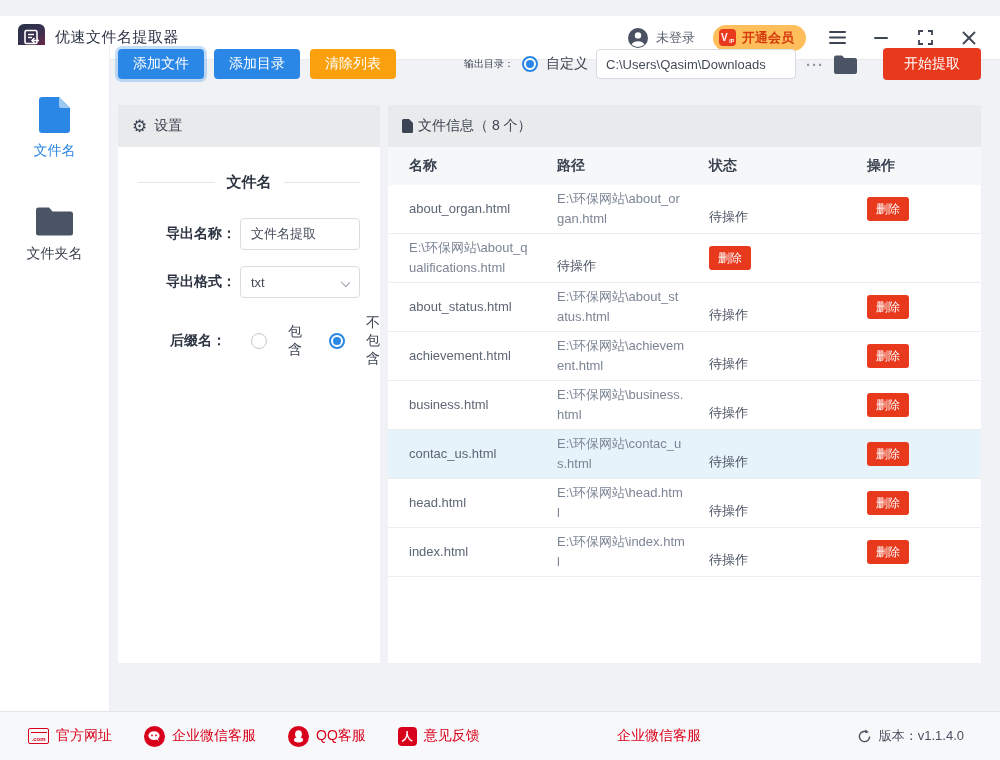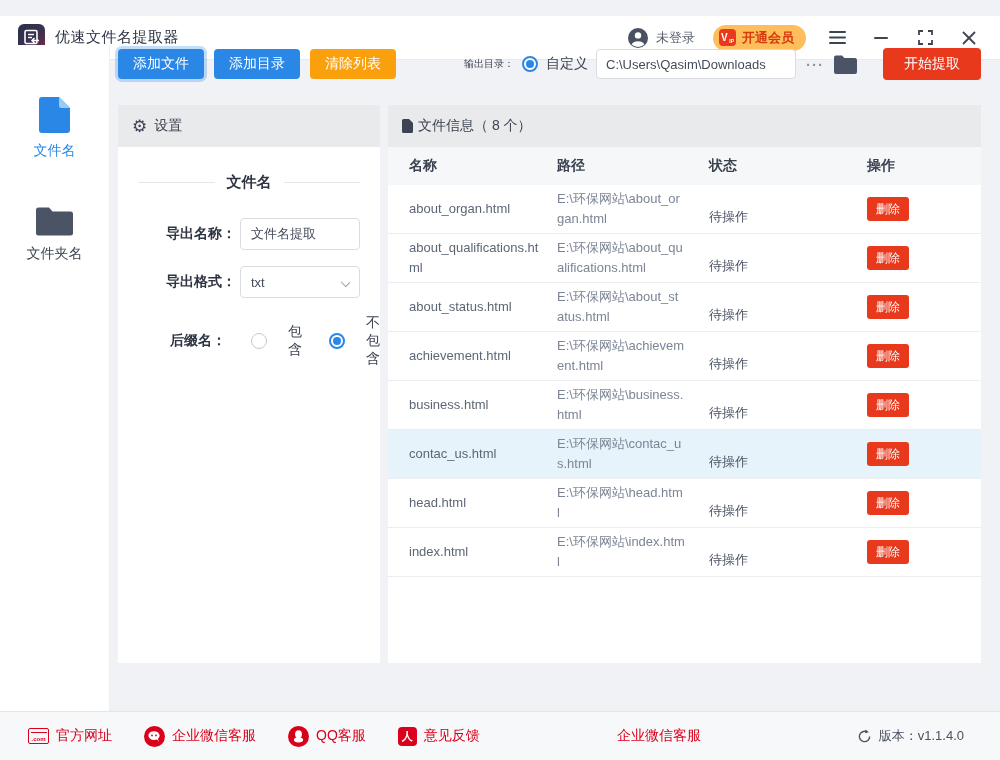--- a/index.html
+++ b/index.html
@@ -270,21 +270,20 @@
     <span class="th">操作</span>
   </div>
   <div>
       <div class="tgrid trow">
         <div class="td name">about_organ.html</div>
         <div class="td path">E:\环保网站\about_organ.html</div>
         <div class="td status">待操作</div>
         <div class="td act"><button class="del-btn">删除</button></div>
       </div>
       <div class="tgrid trow">
-        <div class="td name">about_qualifications.html</div>
         <div class="td path">E:\环保网站\about_qualifications.html</div>
         <div class="td status">待操作</div>
         <div class="td act"><button class="del-btn">删除</button></div>
       </div>
       <div class="tgrid trow">
         <div class="td name">about_status.html</div>
         <div class="td path">E:\环保网站\about_status.html</div>
         <div class="td status">待操作</div>
         <div class="td act"><button class="del-btn">删除</button></div>
       </div>

